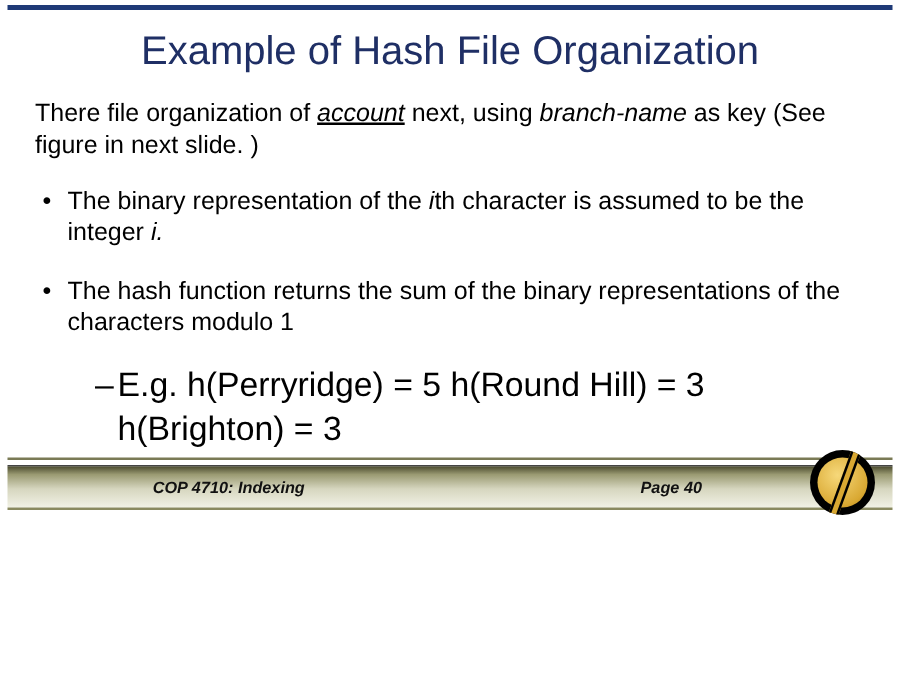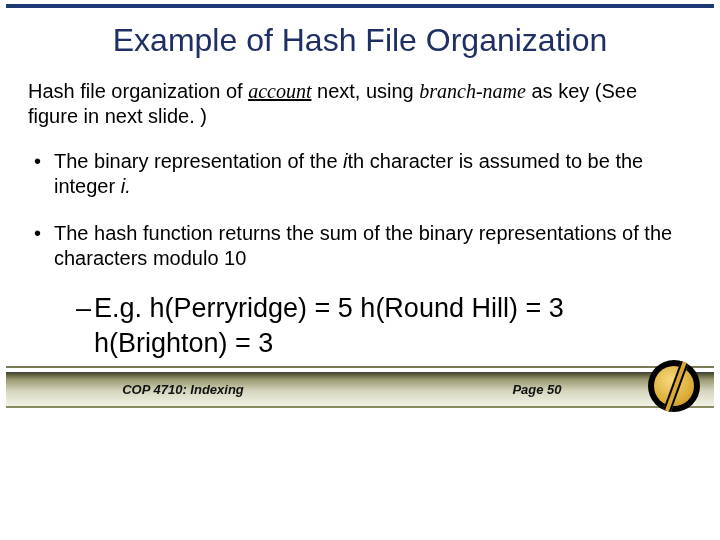--- a/index.html
+++ b/index.html
@@ -28,21 +28,21 @@
     flex: 1;
     padding: 8px 28px 0 28px;
     color: #000;
   }
   .intro {
     font-size: 20px;
     line-height: 1.25;
     margin-bottom: 20px;
   }
   .intro .u { text-decoration: underline; }
-  .intro .i { font-style: italic; font-family: Liberation Serif, serif; }
+  .intro .i { font-style: italic; }
   ul.bullets {
     list-style: none;
     padding-left: 4px;
   }
   ul.bullets > li {
     position: relative;
     padding-left: 22px;
     font-size: 20px;
     line-height: 1.25;
     margin-bottom: 22px;
@@ -130,39 +130,39 @@
 </head>
 <body>
 
 <div class="slide">
   <div class="top-rule"></div>
 
   <h1 class="title">Example of Hash File Organization</h1>
 
   <div class="body">
     <p class="intro">
-      <span>Hash file organization of </span><span class="i u">account</span><span> next, using </span><span class="i">branch-name</span><span> as key (See figure in next slide. )</span>
+      <span>There file organization of </span><span class="i u">account</span><span> next, using </span><span class="i">branch-name</span><span> as key (See figure in next slide. )</span>
     </p>
 
     <ul class="bullets">
       <li>
         <span>The binary representation of the </span><span class="ital">i</span><span>th character is assumed to be the integer </span><span class="ital">i.</span>
       </li>
       <li>
-        <span>The hash function returns the sum of the binary representations of the characters modulo 10</span>
+        <span>The hash function returns the sum of the binary representations of the characters modulo 1</span>
         <div class="sub" style="margin-top:20px;">E.g. h(Perryridge) = 5    h(Round Hill) = 3   h(Brighton) = 3</div>
       </li>
     </ul>
   </div>
 
   <div class="footer">
     <div class="footer-thin"></div>
     <div class="footer-grad">
       <div class="col">COP 4710: Indexing</div>
-      <div class="col">Page 50</div>
+      <div class="col">Page 40</div>
     </div>
     <div class="logo">
       <div class="disc">
         <div class="inner"></div>
         <div class="slash"></div>
       </div>
     </div>
   </div>
 </div>
 

